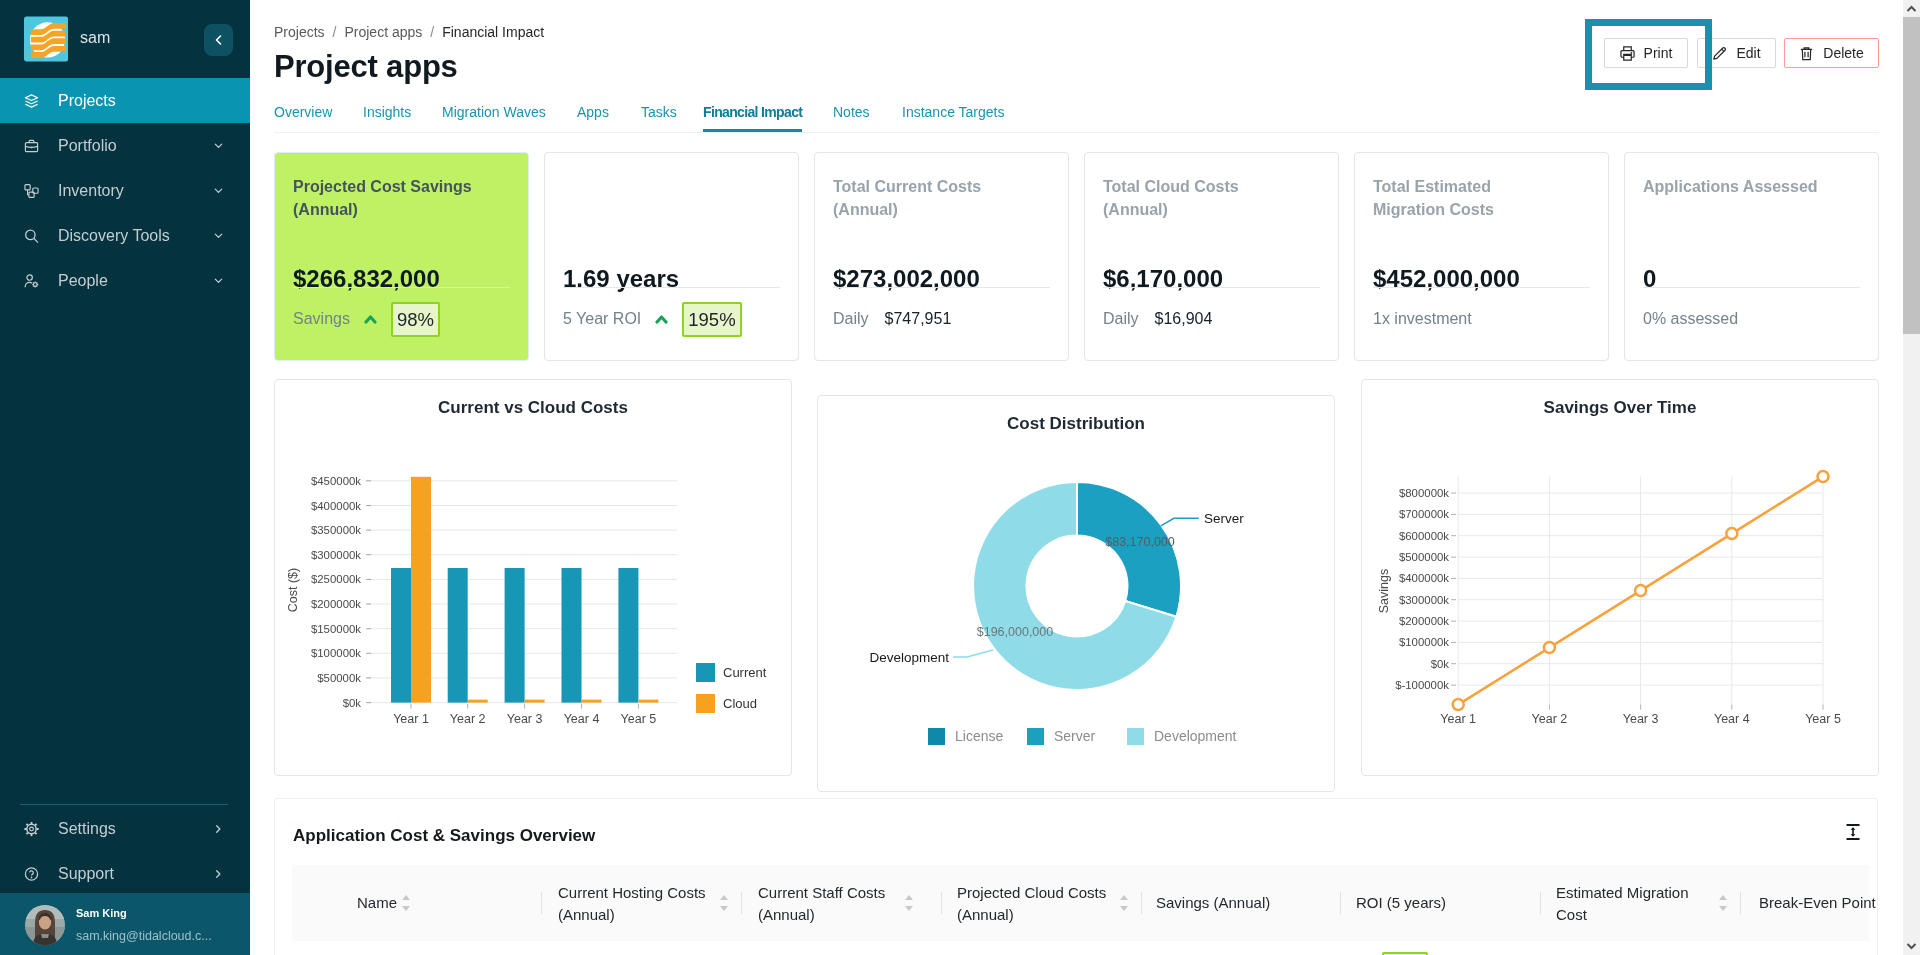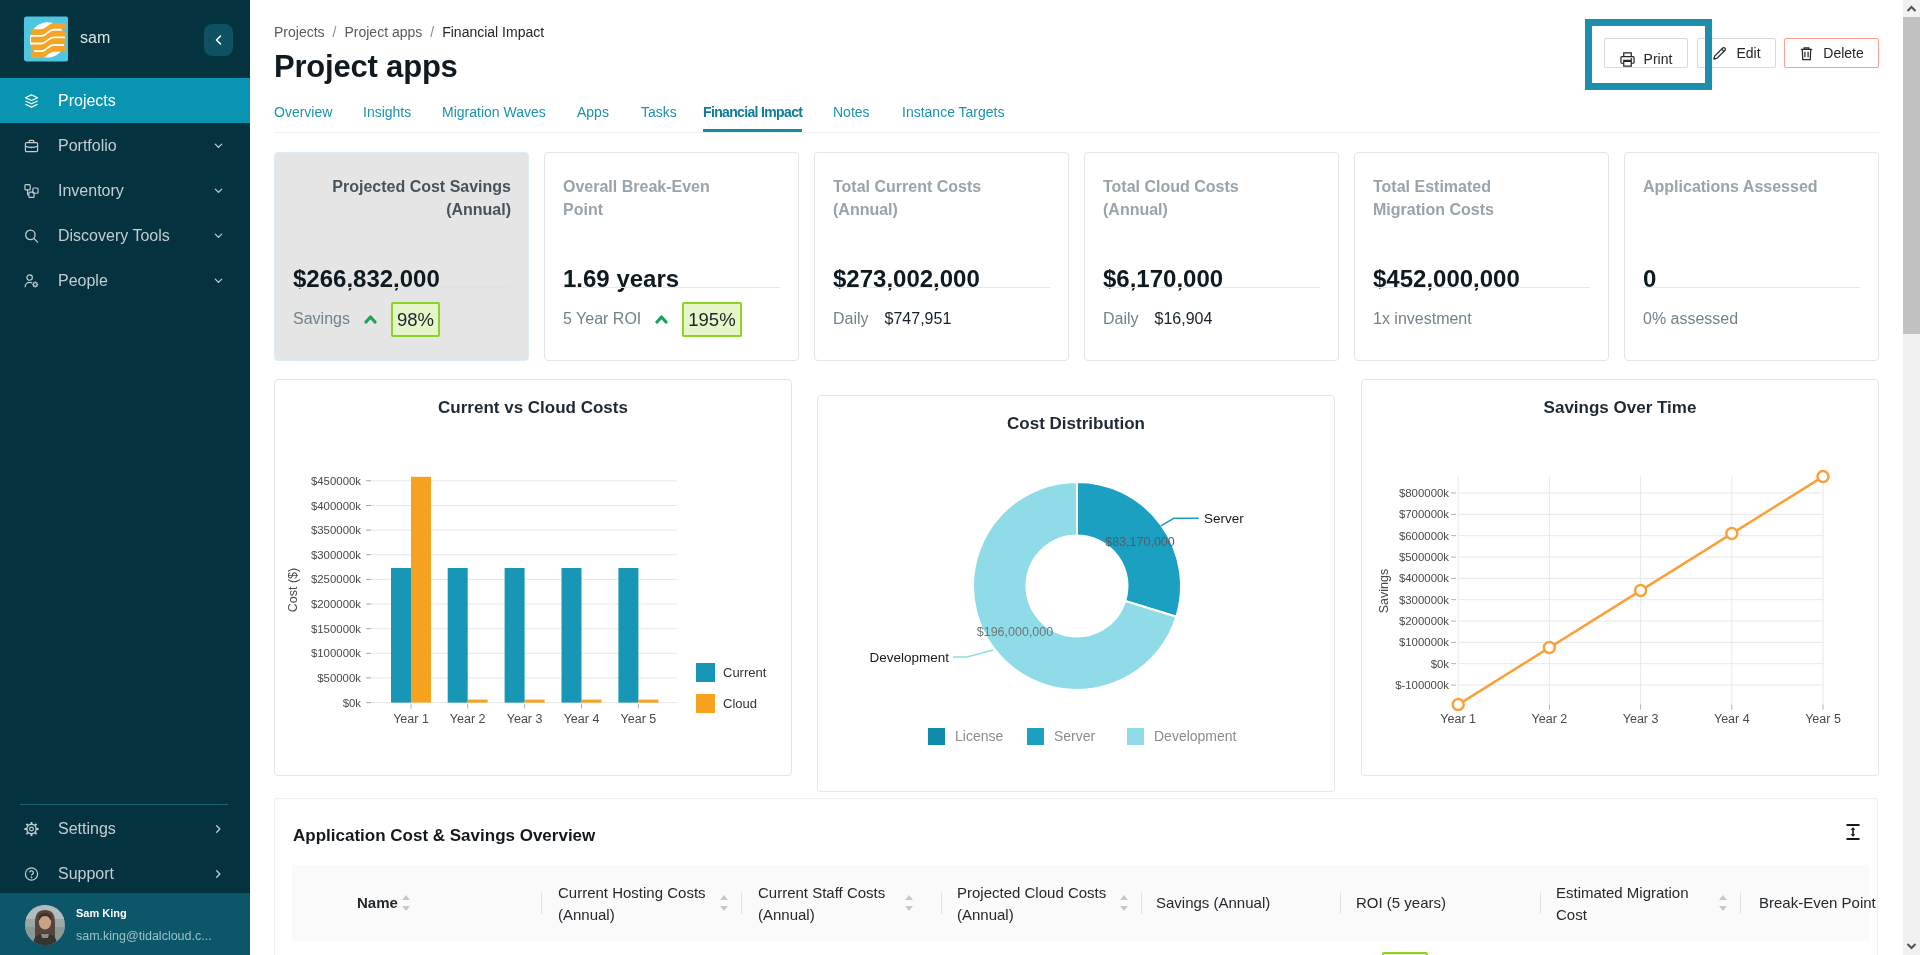--- a/index.html
+++ b/index.html
@@ -26,33 +26,33 @@
 #uname { position:absolute; left:76px; top:907px; font-size:11px; font-weight:bold; color:#FFFFFF; }
 #uemail { position:absolute; left:76px; top:929px; font-size:12.5px; color:#9EC0CA; }
 
 #main { position:absolute; left:250px; top:0; width:1911px; height:955px; background:#fff;padding-left:12px; }
 #breadcrumb { position:absolute; left:24px; top:24px; font-size:14px; color:#595959; }
 #breadcrumb .sep { color:#8C8C8C; padding:0 8px; }
 #breadcrumb .last { color:#262626; }
 #pagetitle { position:absolute; left:24px; top:49px; font-size:31px; font-weight:bold; color:#121A21; letter-spacing:-0.2px; }
 
 .btn { position:absolute; top:38px; height:30px; border:1px solid #D9D9D9; border-radius:2px; background:#fff; display:flex; align-items:center; justify-content:center; gap:9px; font-size:14px; color:#262626; }
-#btn-print { left:1354px; width:84px;align-items:flex-end; }
+#btn-print { left:1354px; width:84px; }
 #btn-edit { left:1447px; width:79px; }
 #btn-delete { left:1534px; width:95px; border-color:#FF9C94; }
 #highlight-box { position:absolute; left:1335px; top:19px; width:127px; height:71px; border:7px solid #1D8EAC; }
 
 #tabs { position:absolute; left:24px; top:104px; height:29px; }
 .tab { position:absolute; top:0; font-size:14px; color:#1B93AE; white-space:nowrap; }
 .tab.active { font-weight:bold; color:#0F7C98; letter-spacing:-0.65px; }
 #tabline { position:absolute; left:24px; top:132px; width:1605px; height:1px; background:#F0F0F0; }
 #tabunderline { position:absolute; left:453px; top:129px; width:99px; height:3px; background:#1789A4; }
 
 .scard { position:absolute; top:152px; width:254.5px; height:209px; background:#fff; border:1px solid #E3E5E7; border-radius:4px; }
-.scard.blue { background:#e5e5e5; border-color:#DCEEF5;text-align:right; }
+.scard.blue { background:#bef264; border-color:#DCEEF5; }
 .scard .ttl { position:absolute; left:18px; top:22px; width:218px; font-size:16px; font-weight:bold; color:#99A3AB; line-height:23px; }
 .scard.blue .ttl { color:#46535C; }
 .scard .val { position:absolute; left:18px; top:79px; font-size:24px; font-weight:bold; color:#0F1920;margin-top:33px; }
 .scard .div { position:absolute; left:18px; right:18px; top:134px; height:1px; background:#E5E8EA; }
 .scard.blue .div { background:#D5E5EC; }
 .scard .foot { position:absolute; left:18px; top:147px; right:12px; height:38px; display:flex; align-items:center; font-size:16px; color:#73828B; }
 .pill { display:inline-block; border:2px solid #8ED321; background:#E7F5CB; color:#20262B; font-size:18.5px; line-height:31px; padding:0 4px; border-radius:2px; }
 .chevup { width:13px; height:10px; margin-left:14px; margin-right:14px; }
 
 .ccard { position:absolute; top:379px; width:518px; height:397px; background:#fff; border:1px solid #E3E5E7; border-radius:4px; }
@@ -106,21 +106,20 @@
     <div class="val">$266,832,000</div>
     <div class="div"></div>
     <div class="foot">Savings
       <svg class="chevup" viewBox="0 0 13 10">
           <polyline points="2,8 6.5,3 11,8" fill="none" stroke="#18A458" stroke-width="3.2" stroke-linecap="round" stroke-linejoin="round"></polyline>
         </svg>
       <span class="pill">98%</span>
     </div>
   </div>
   <div class="scard" style="left:294px">
-    <div class="ttl">Overall Break-Even<br>Point</div>
     <div class="val">1.69 years</div>
     <div class="div"></div>
     <div class="foot">5 Year ROI
       <svg class="chevup" viewBox="0 0 13 10">
           <polyline points="2,8 6.5,3 11,8" fill="none" stroke="#18A458" stroke-width="3.2" stroke-linecap="round" stroke-linejoin="round"></polyline>
         </svg>
       <span class="pill">195%</span>
     </div>
   </div>
   <div class="scard" style="left:564px">
@@ -308,21 +307,21 @@
   </div>
 
   <div id="tablecard">
     <div id="tabletitle">Application Cost &amp; Savings Overview</div>
     <svg style="position:absolute;left:1569px;top:24px" width="18" height="18" viewBox="0 0 18 18">
         <path d="M2.5 2h13 M2.5 16h13" stroke="#14191E" stroke-width="1.8"></path>
         <path d="M9 5v8" stroke="#14191E" stroke-width="1.6"></path>
         <path d="M9 4.2 l2.4 2.6 h-4.8z M9 13.8 l2.4-2.6 h-4.8z" fill="#14191E"></path>
       </svg>
     <div id="theader">
-      <div class="th" style="left:65px; top:27px;font-weight:bold;">Name</div>
+      <div class="th" style="left:65px; top:27px;">Name</div>
       <svg class="sorter" style="left:109px; top:27px;" viewBox="0 0 10 22">
           <path d="M5 3 L9 8 H1 Z" fill="#C8C8C8"></path>
           <path d="M5 19 L9 14 H1 Z" fill="#C8C8C8"></path>
         </svg>
       <div class="thsep" style="left:249px"></div>
       <div class="th" style="left:266px; top:17px;">Current Hosting Costs<br>(Annual)</div>
       <svg class="sorter" style="left:427px; top:27px;" viewBox="0 0 10 22">
           <path d="M5 3 L9 8 H1 Z" fill="#C8C8C8"></path>
           <path d="M5 19 L9 14 H1 Z" fill="#C8C8C8"></path>
         </svg>

